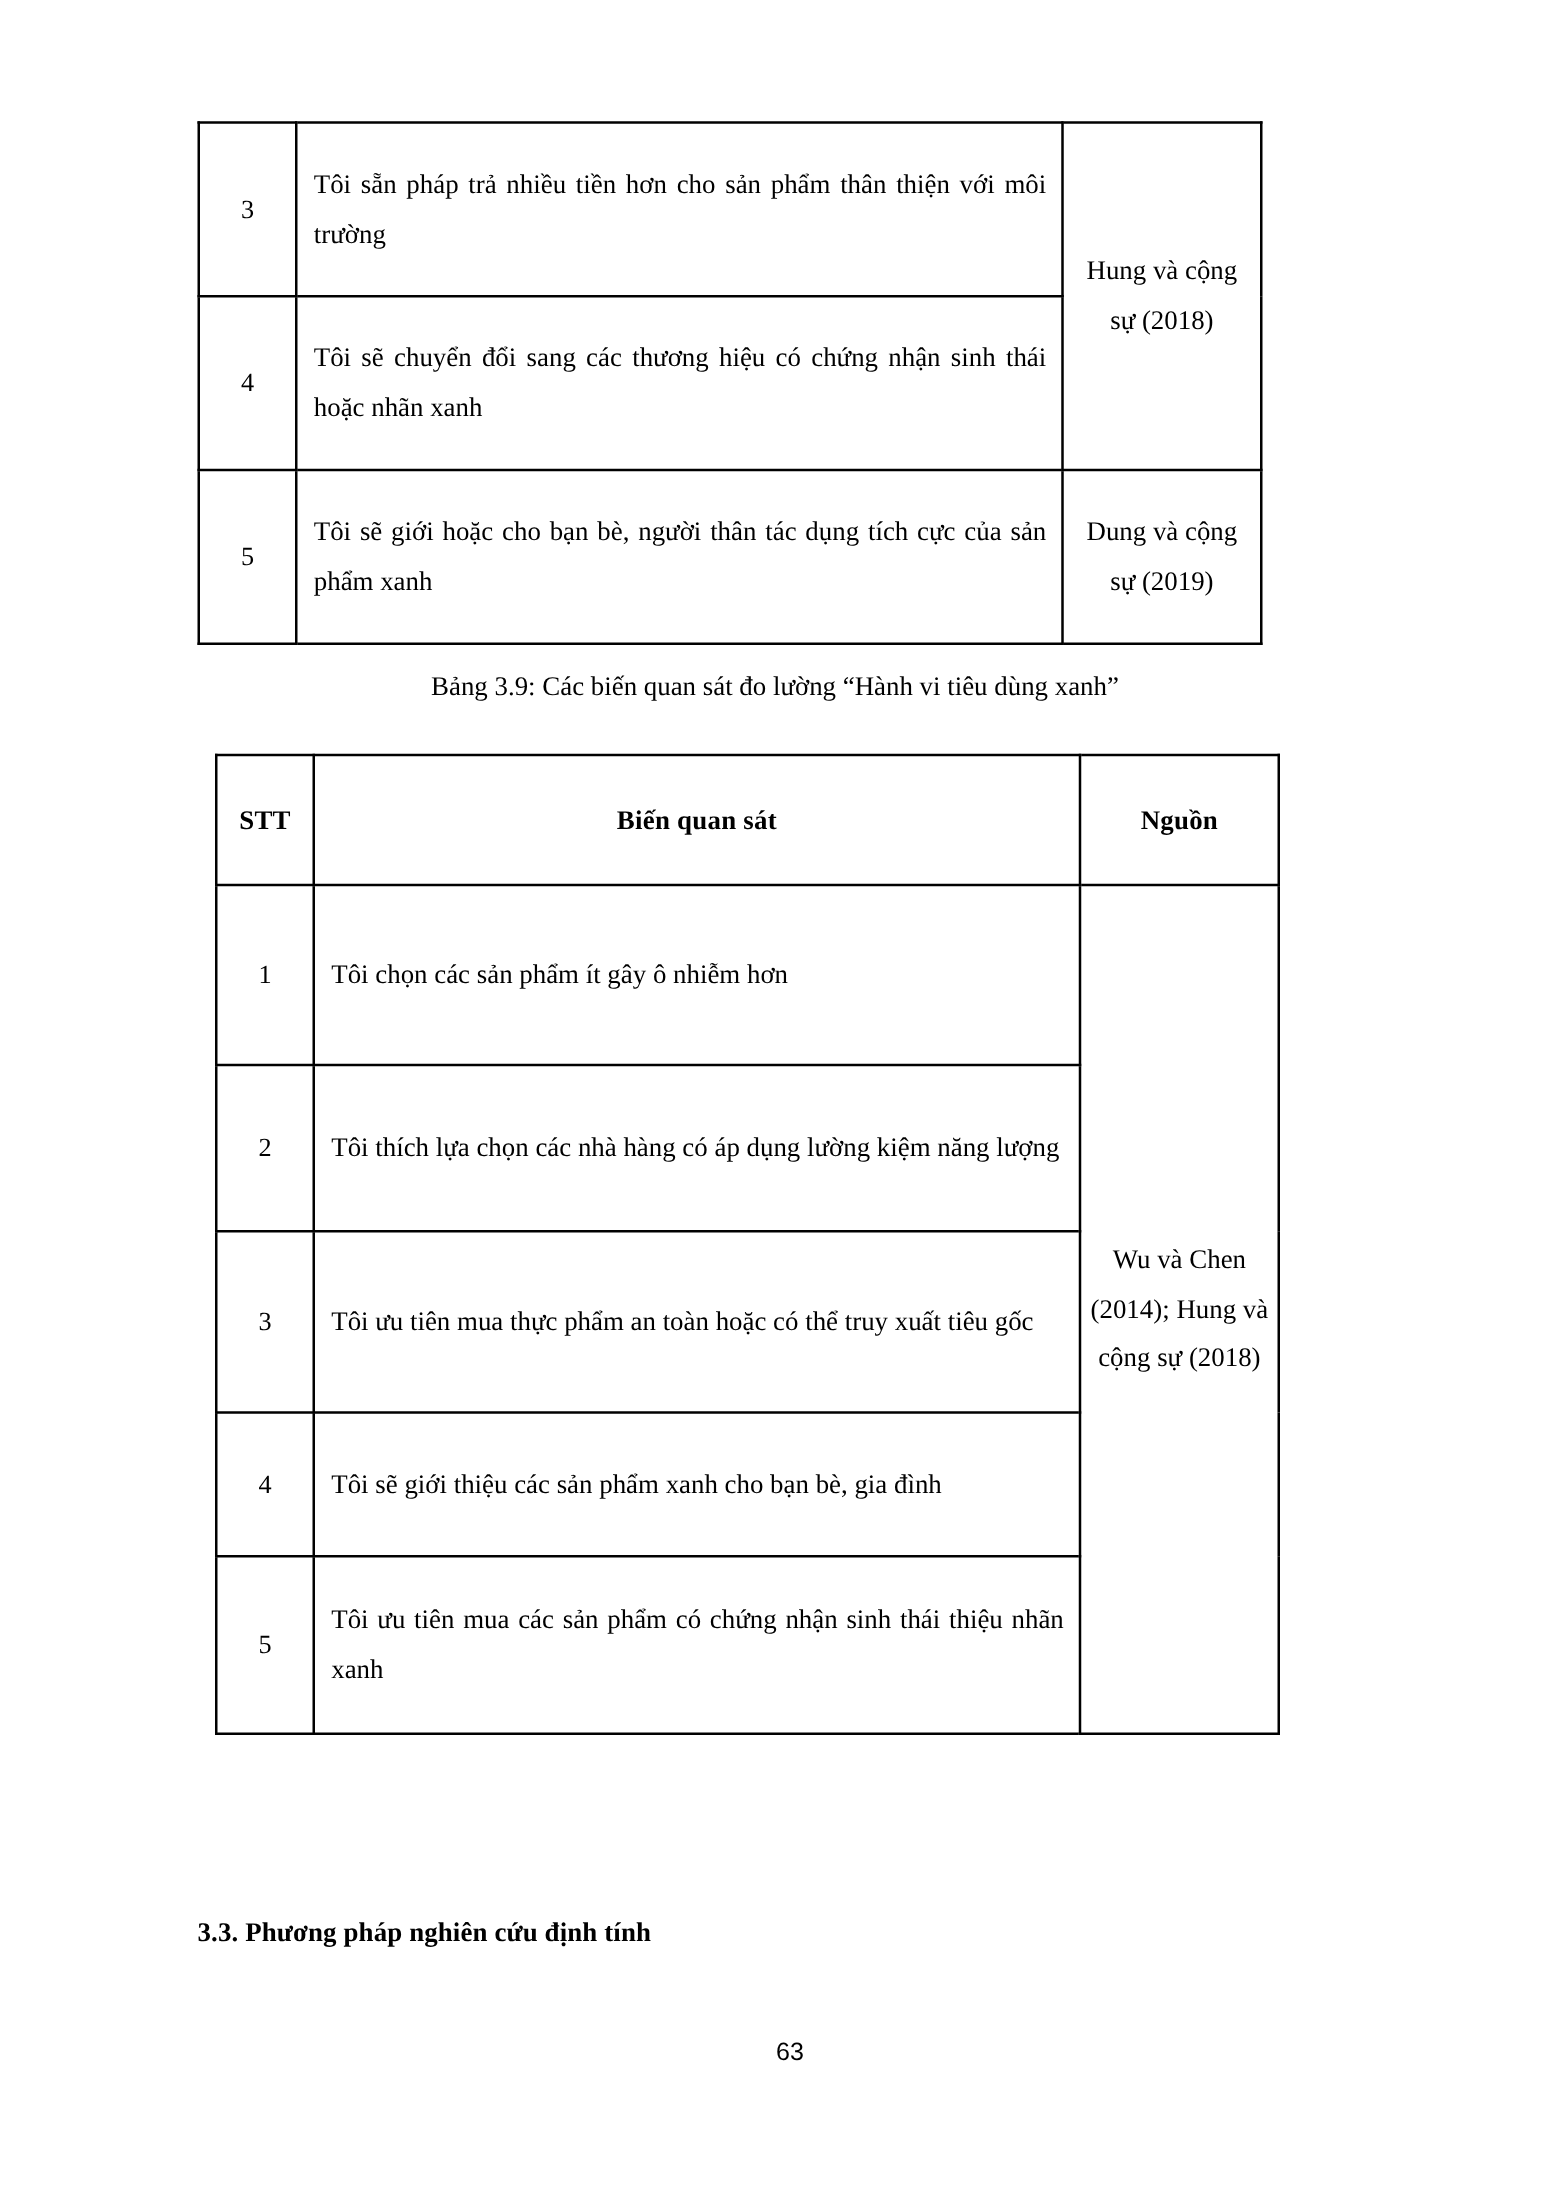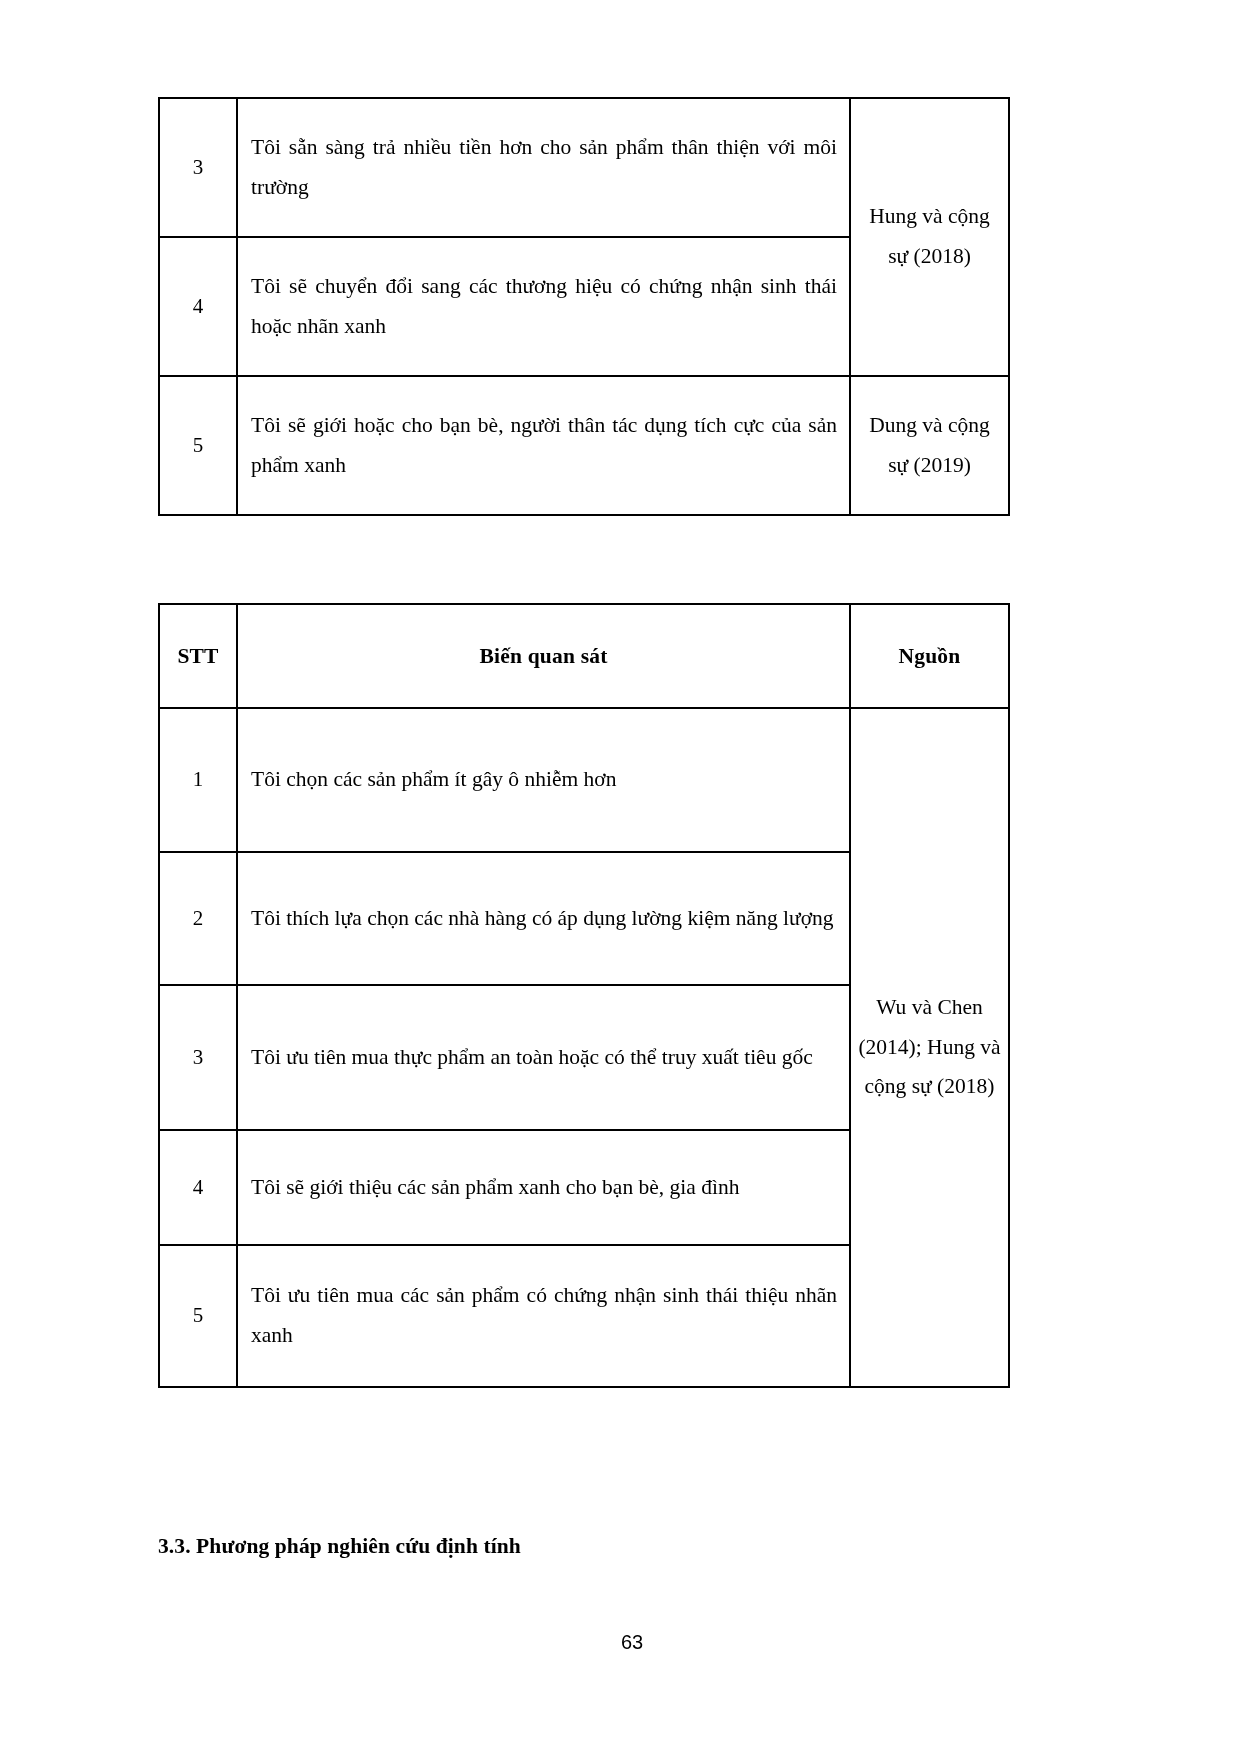--- a/index.html
+++ b/index.html
@@ -44,21 +44,21 @@
     top: 97px;
     width: 850px;
   }
   #table-continued col.c-stt   { width: 78px; }
   #table-continued col.c-item  { width: 613px; }
   #table-continued col.c-src   { width: 159px; }
 
   
   #table-bang39 {
     position: absolute;
-    left: 158px;
+    left: 172px;
     top: 603px;
     width: 850px;
   }
   #table-bang39 col.c-stt   { width: 78px; }
   #table-bang39 col.c-item  { width: 613px; }
   #table-bang39 col.c-src   { width: 159px; }
 
   .cell-stt {
     text-align: center;
     font-size: 21px;
@@ -140,35 +140,36 @@
 
   <table class="doc-table" id="table-continued">
     <colgroup>
       <col class="c-stt">
         <col class="c-item">
         <col class="c-src">
     </colgroup>
     <tbody>
       <tr class="r-tall">
         <td class="cell-stt">3</td>
-        <td class="cell-item">Tôi sẵn sàng trả nhiều tiền hơn cho sản phẩm thân thiện với môi trường</td>
+        <td class="cell-item">Tôi sẵn pháp trả nhiều tiền hơn cho sản phẩm thân thiện với môi trường</td>
         <td class="cell-src" rowspan="2">Hung và cộng sự (2018)</td>
       </tr>
       <tr class="r-tall">
         <td class="cell-stt">4</td>
         <td class="cell-item">Tôi sẽ chuyển đổi sang các thương hiệu có chứng nhận sinh thái hoặc nhãn xanh</td>
       </tr>
       <tr class="r-tall">
         <td class="cell-stt">5</td>
         <td class="cell-item">Tôi sẽ giới hoặc cho bạn bè, người thân tác dụng tích cực của sản phẩm xanh</td>
         <td class="cell-src">Dung và cộng sự (2019)</td>
       </tr>
     </tbody>
   </table>
 
+  <div class="caption">Bảng 3.9: Các biến quan sát đo lường “Hành vi tiêu dùng xanh”</div>
 
   <table class="doc-table" id="table-bang39">
     <colgroup>
       <col class="c-stt">
         <col class="c-item">
         <col class="c-src">
     </colgroup>
     <thead>
       <tr class="h-row">
         <th class="head-cell">STT</th>

